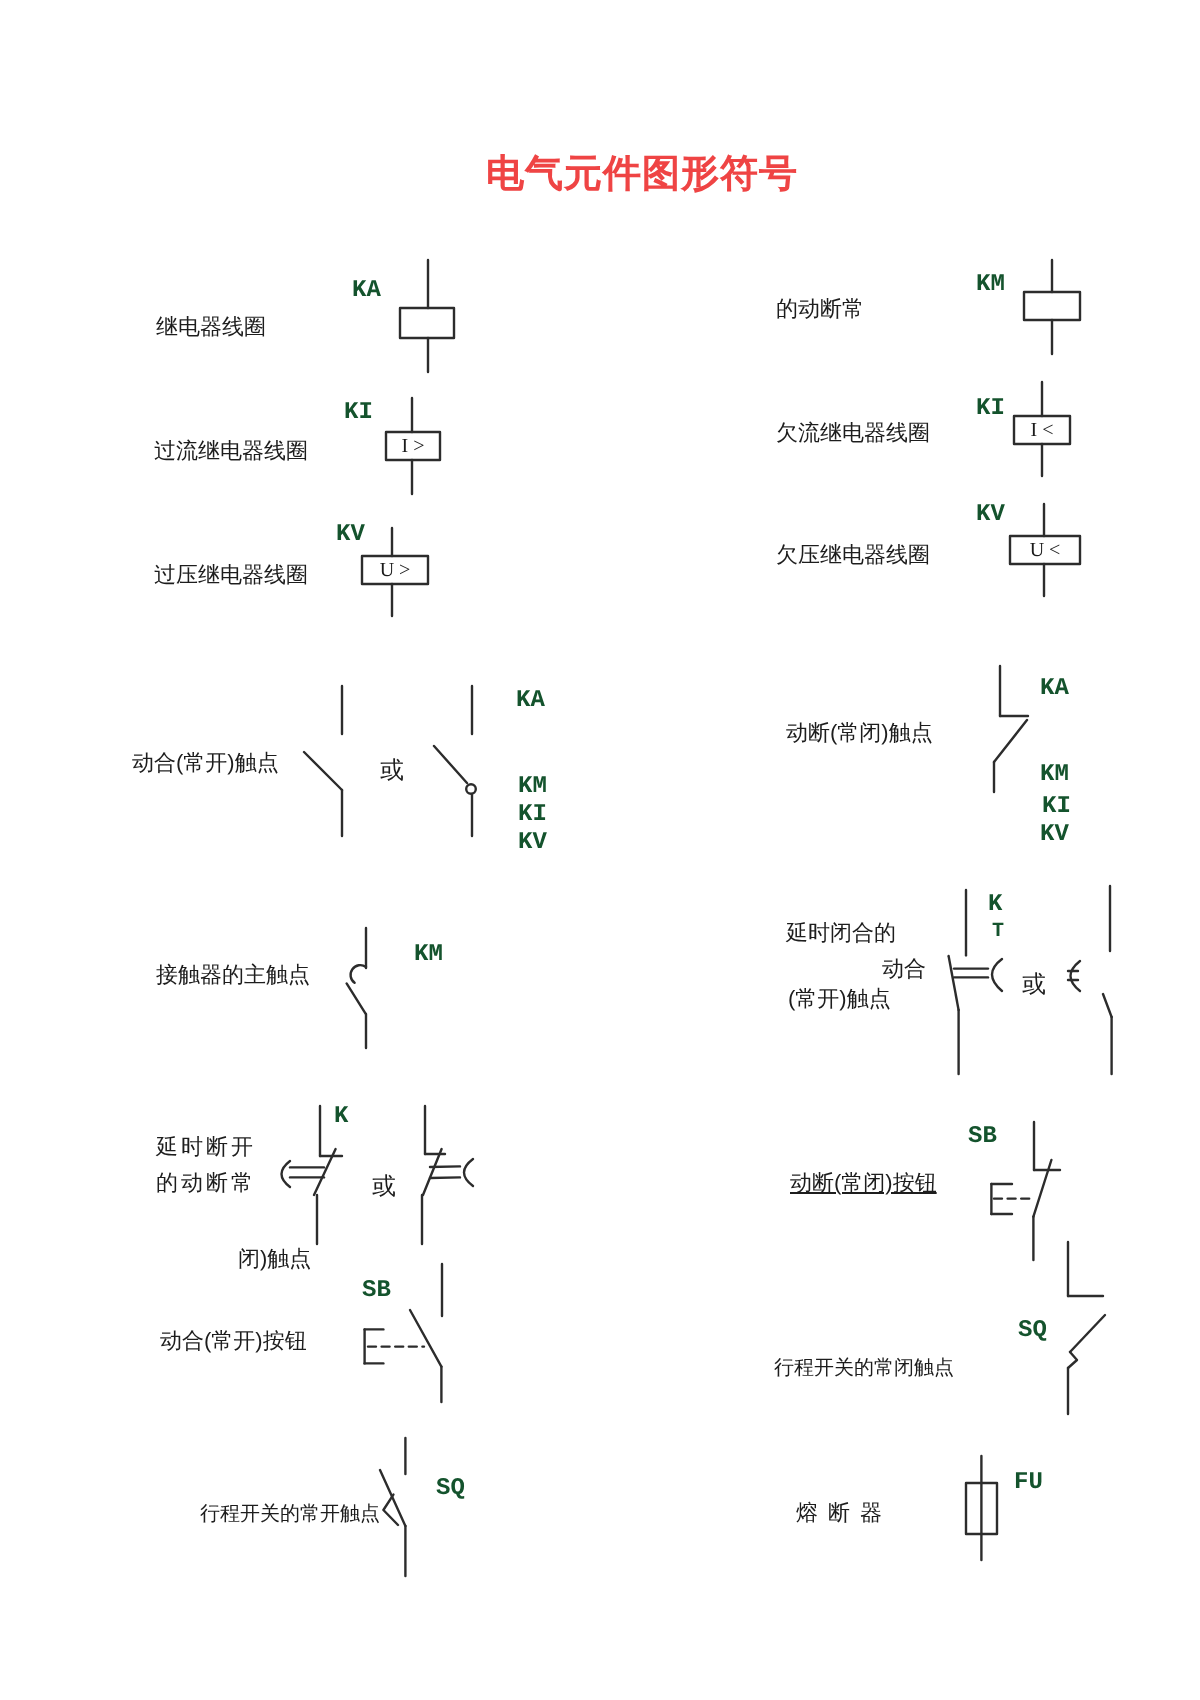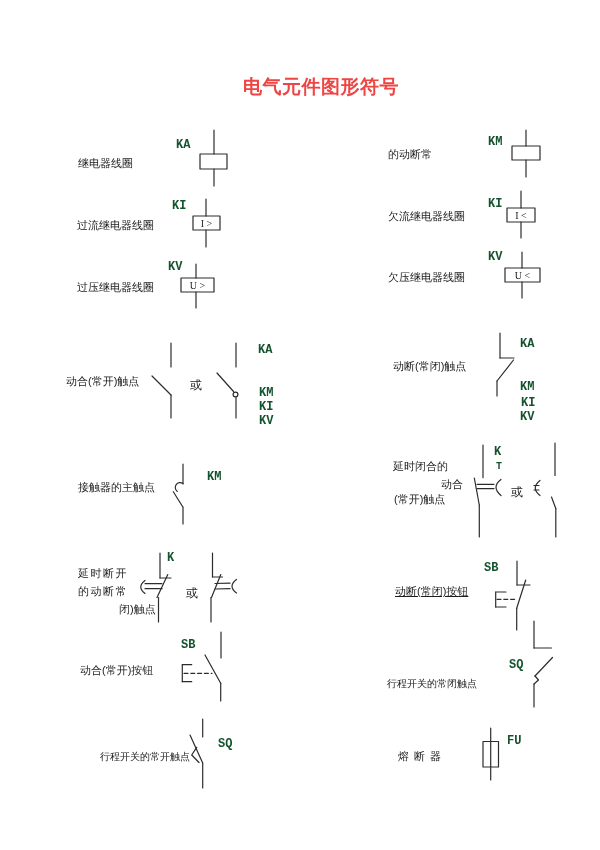--- a/index.html
+++ b/index.html
@@ -135,21 +135,21 @@
     <path d="M540,480.5 Q530.5,488 540,495.5"></path>
     <line x1="534" y1="485.5" x2="539" y2="485.5"></line>
     <line x1="534" y1="490" x2="539" y2="490"></line>
     <line x1="555" y1="443" x2="555" y2="475.5"></line>
     <line x1="551.5" y1="497" x2="555.8" y2="508.5"></line>
     <line x1="555.8" y1="508.5" x2="555.8" y2="537"></line>
   </svg>
 
   <span class="cn sp" style="left:78px;top:566px;">延时断开</span>
   <span class="cn sp" style="left:78px;top:584px;">的动断常</span>
-  <span class="cn" style="left:78px;top:602px;padding-left:41px;">闭)触点</span>
+  <span class="cn" style="left:78px;top:622px;padding-left:41px;">闭)触点</span>
   <span class="ref" style="left:167px;top:551px;">K</span>
   <svg class="sym" style="left:134px;top:552px;width:42px;height:72px;" viewBox="134 552 42 72">
     <line x1="160" y1="553" x2="160" y2="578"></line>
     <line x1="160" y1="578" x2="171" y2="578"></line>
     <line x1="167.8" y1="574.5" x2="157" y2="597.5"></line>
     <path d="M145,580.5 Q136.5,587 145,593.5"></path>
     <line x1="145" y1="583.7" x2="162" y2="583.7"></line>
     <line x1="145" y1="588.7" x2="162" y2="588.7"></line>
     <line x1="158.5" y1="597.5" x2="158.5" y2="622"></line>
   </svg>

